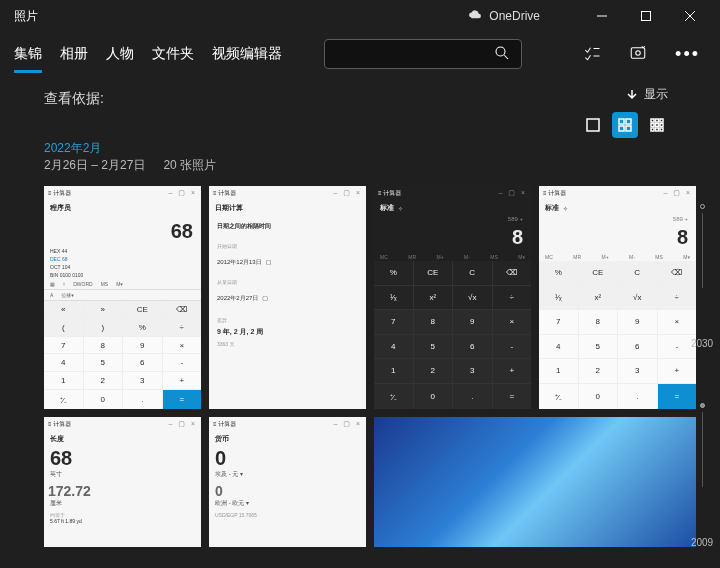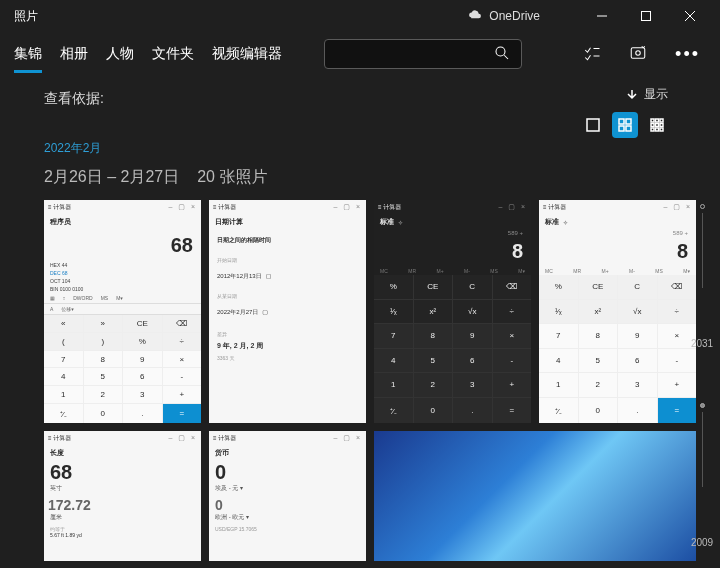--- a/index.html
+++ b/index.html
@@ -34,21 +34,21 @@
   .viewby { display: flex; align-items: flex-start; gap: 12px; }
   .viewby-label { font-size: 14px; color: #ddd; }
   .dropdown { display: flex; align-items: center; gap: 10px; background: #2c2c2c; padding: 5px 12px; border-radius: 4px; font-size: 13px; color: #eee; cursor: pointer; }
   .dropdown svg { width: 10px; height: 10px; stroke: #ccc; fill: none; stroke-width: 1.5; }
   .layout-btns { position: absolute; right: 50px; top: 36px; display: flex; gap: 6px; }
   .layout-btn { width: 26px; height: 26px; display: flex; align-items: center; justify-content: center; border-radius: 4px; cursor: pointer; }
   .layout-btn.active { background: #0f93d2; }
   .layout-btn svg { width: 14px; height: 14px; stroke: #fff; fill: none; stroke-width: 1.5; }
 
   .date-link { color: #2e9ed6; font-size: 12px; margin-top: 32px; cursor: pointer; }
-  .date-sub { color: #bbb; font-size: 16px; margin-top: 10px; display: flex; gap: 18px; }
+  .date-sub { color: #bbb; font-size: 12px; display: flex; gap: 18px; }
 
   
   .grid { display: grid; grid-template-columns: repeat(4, 157px); gap: 8px; margin-top: 12px; }
   .thumb { background: #f6f6f6; color: #2a2a2a; height: 223px; font-size: 6px; display: flex; flex-direction: column; overflow: hidden; position: relative; }
   .thumb.dark { background: #202020; color: #e8e8e8; }
   .thumb-title { display: flex; align-items: center; height: 14px; padding: 2px 4px; font-size: 6px; }
   .thumb-title .wctl { margin-left: auto; letter-spacing: 2px; color: #888; font-size: 7px; }
   .thumb-sub { font-size: 7px; padding: 3px 6px; font-weight: 600; display: flex; gap: 4px; align-items: center; }
   .pin { font-size: 6px; color: #888; }
   .disp { text-align: right; font-size: 20px; font-weight: 600; padding: 4px 8px; }
@@ -381,17 +381,17 @@
       <div style="font-size:5px;padding:4px 6px 0;color:#999">USD/EGP 15.7065</div>
     </div>
 
     <div class="desktop-thumb"></div>
   </div>
 </div>
 
 <div class="rail">
   <div class="dot"></div>
   <div class="line"></div>
-  <span class="year">2031</span>
+  <span class="year">2030</span>
   <div class="dot" style="background:#888"></div>
   <div class="line"></div>
   <span class="year" style="margin-bottom:10px">2009</span>
 </div>
 
 </body></html>

